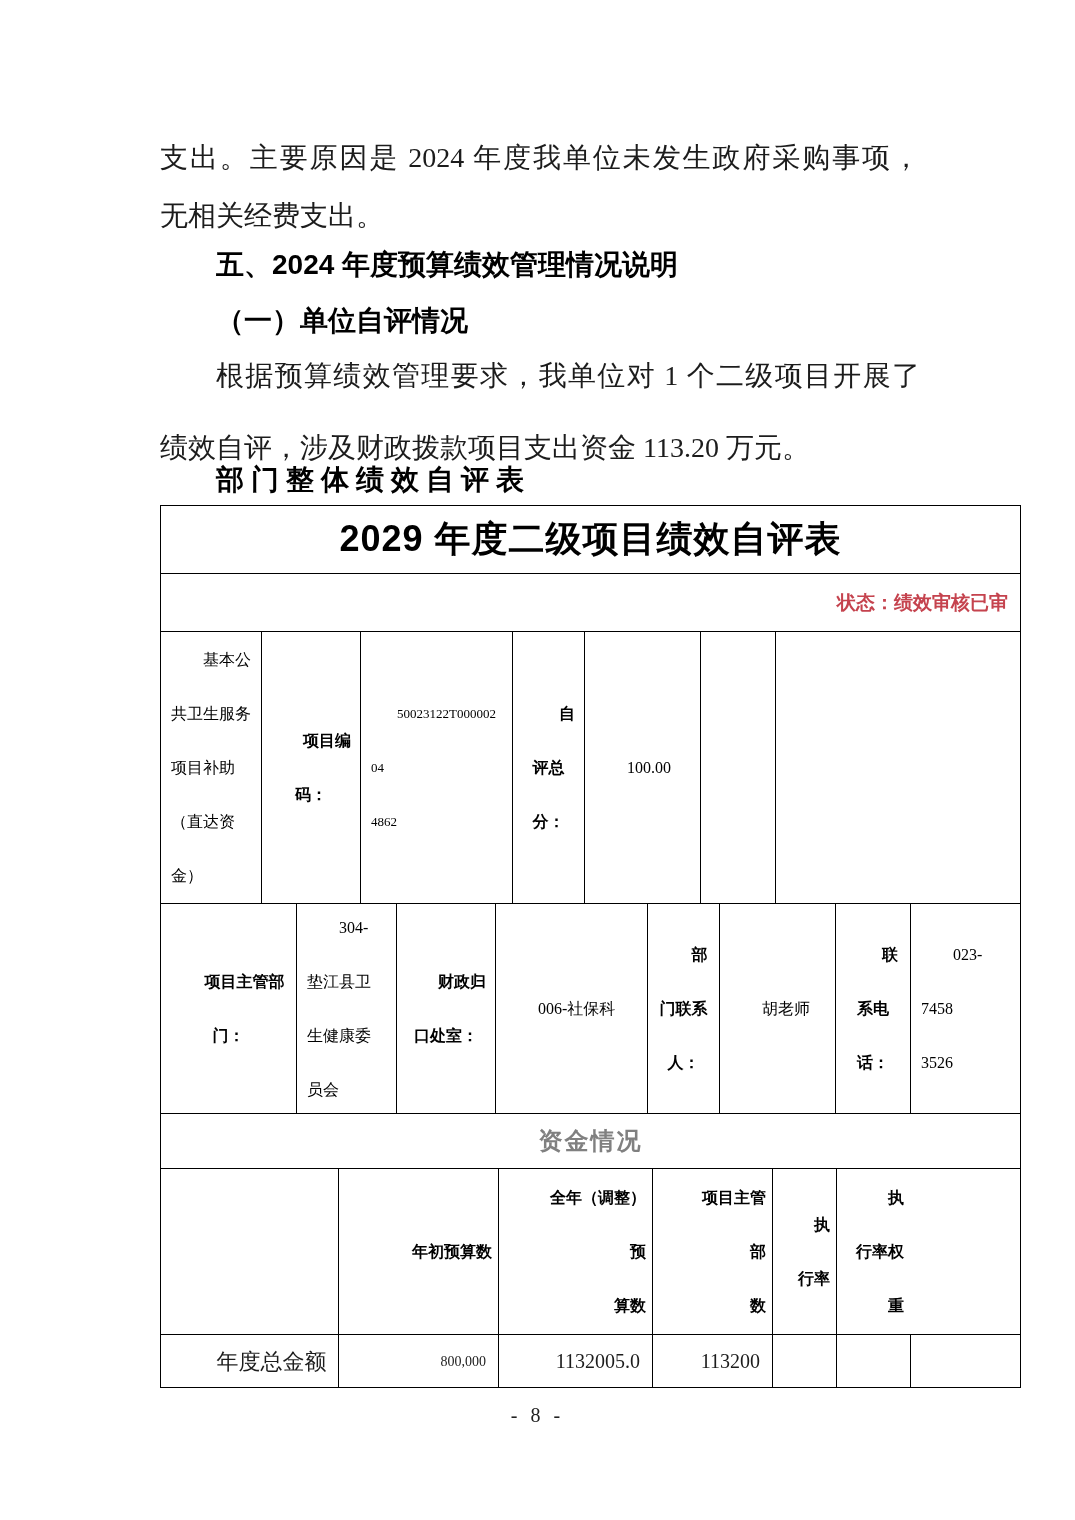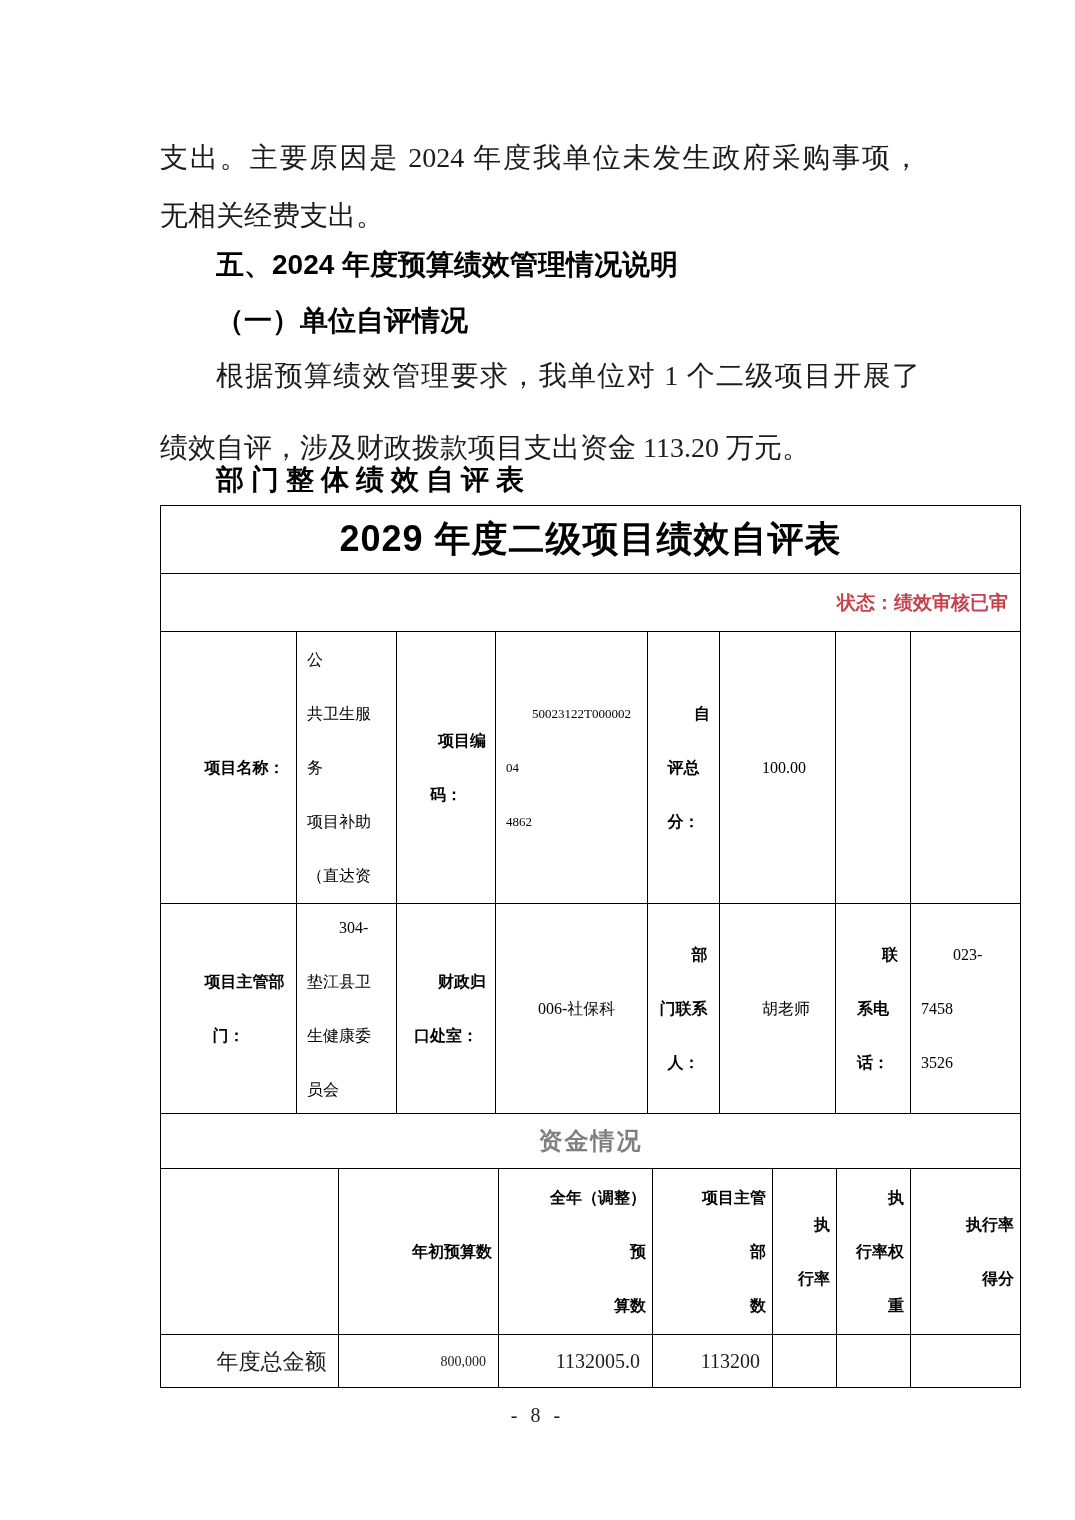--- a/index.html
+++ b/index.html
@@ -64,23 +64,20 @@
 
     <div class="trow r-title">
       <span class="title-text">2029 年度二级项目绩效自评表</span>
     </div>
 
     <div class="trow r-status">
       <span class="status-text">状态：绩效审核已审</span>
     </div>
 
     <div class="trow r-info1">
-      <div class="cell" style="width:135px;">
-          <div class="ct lab">项目名称：</div>
-        </div>
       <div class="cell" style="width:100px;">
           <div class="ct val">基本公
 共卫生服务
 项目补助
 （直达资
 金）</div>
         </div>
       <div class="cell" style="width:99px;">
           <div class="ct lab">项目编
 码：</div>
@@ -163,24 +160,20 @@
         </div>
       <div class="cell" style="width:64px;">
           <div class="ct fh">执
 行率</div>
         </div>
       <div class="cell" style="width:74px;">
           <div class="ct fh">执
 行率权
 重</div>
         </div>
-      <div class="cell" style="flex:1;">
-          <div class="ct fh">执行率
-得分</div>
-        </div>
     </div>
 
     <div class="trow r-fdata">
       <div class="cell" style="width:177px;">
           <div class="ct flabel">年度总金额</div>
         </div>
       <div class="cell" style="width:160px;">
           <div class="ct num-sm">800,000</div>
         </div>
       <div class="cell" style="width:154px;padding-left:31px;">

